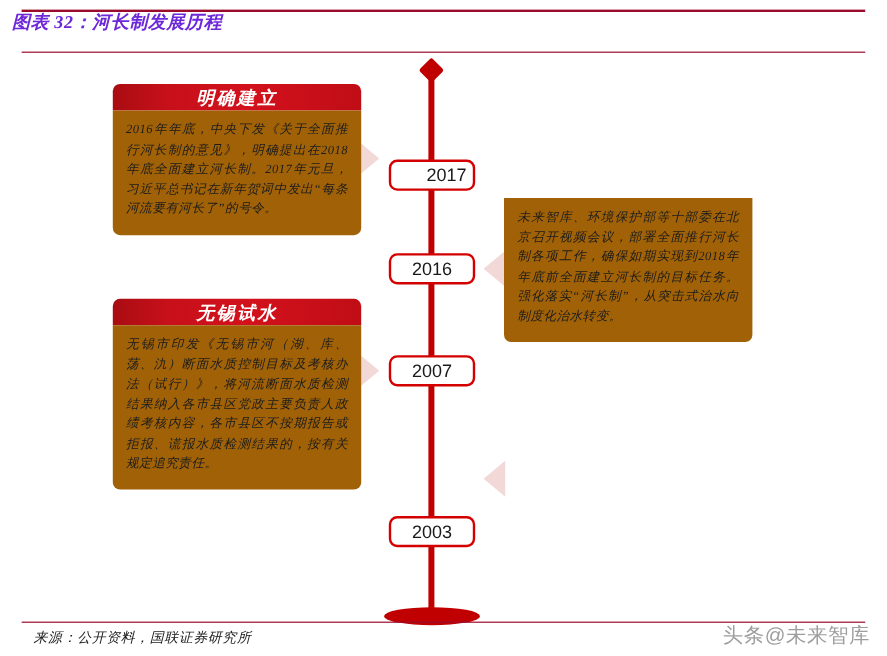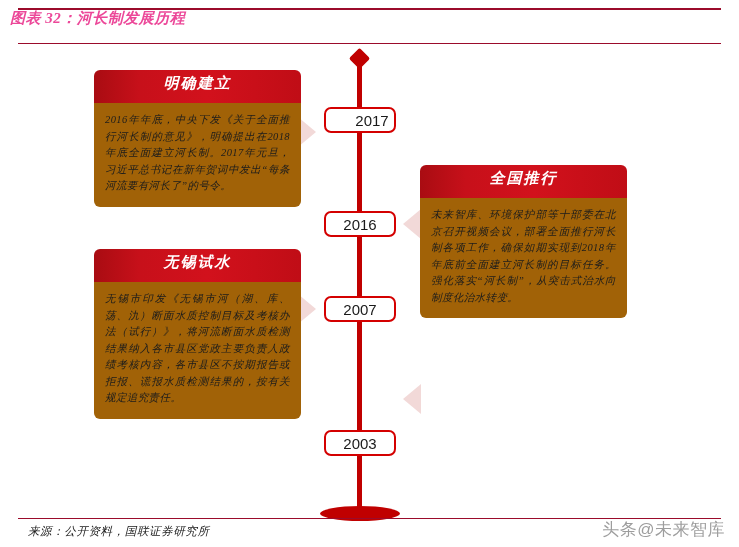--- a/index.html
+++ b/index.html
@@ -27,21 +27,21 @@
     box-sizing: border-box;
   }
   .fig-title {
     position: absolute;
     left: 10px;
     top: 9px;
     font-family: "Liberation Serif", "DejaVu Serif", serif;
     font-size: 15px;
     font-weight: bold;
     font-style: italic;
-    color: #ec4899;
+    color: #6d28d9;
     letter-spacing: 0.5px;
     white-space: nowrap;
   }
 
   
   .spine {
     position: absolute;
     left: 357px;
     top: 60px;
     width: 5px;
@@ -85,21 +85,21 @@
     z-index: 6;
   }
 
   
   .card {
     position: absolute;
     width: 207px;
     z-index: 4;
   }
   .card-head {
-    height: 33px;
+    height: 22px;
     line-height: 27px;
     text-align: center;
     color: #ffffff;
     font-family: "Liberation Serif", "DejaVu Serif", serif;
     font-weight: bold;
     font-style: italic;
     font-size: 15px;
     letter-spacing: 2px;
     background: linear-gradient(to right, #a90c12 0%, #c7101a 22%, #d2111c 55%, #c00d16 100%);
     border-radius: 6px 6px 0 0;
@@ -170,34 +170,33 @@
 </head>
 <body>
 
 <div class="fig-header"></div>
 <div class="fig-title">图表 32：河长制发展历程</div>
 
 <div class="spine-top-dot"></div>
 <div class="spine"></div>
 <div class="spine-base"></div>
 
-<div class="year-pill" style="left:324px; top:107px;padding-left:24px;">2017</div>
+<div class="year-pill" style="left:324px; top:133px;padding-left:24px;">2017</div>
 <div class="year-pill" style="left:324px; top:211px;">2016</div>
 <div class="year-pill" style="left:324px; top:296px;">2007</div>
 <div class="year-pill" style="left:324px; top:386px;margin-top:44px;">2003</div>
 
 <div class="card-arrow right" style="left:298px; top:117px;"></div>
 <div class="card" style="left:94px; top:70px;">
   <div class="card-head">明确建立</div>
   <div class="card-body">2016年年底，中央下发《关于全面推行河长制的意见》，明确提出在2018年底全面建立河长制。2017年元旦，习近平总书记在新年贺词中发出“每条河流要有河长了”的号令。</div>
 </div>
 
 <div class="card-arrow left" style="left:403px; top:209px;"></div>
 <div class="card" style="left:420px; top:165px;">
-  <div class="card-head">全国推行</div>
   <div class="card-body">未来智库、环境保护部等十部委在北京召开视频会议，部署全面推行河长制各项工作，确保如期实现到2018年年底前全面建立河长制的目标任务。强化落实“河长制”，从突击式治水向制度化治水转变。</div>
 </div>
 
 <div class="card-arrow right" style="left:298px; top:294px;"></div>
 <div class="card" style="left:94px; top:249px;">
   <div class="card-head">无锡试水</div>
   <div class="card-body">无锡市印发《无锡市河（湖、库、荡、氿）断面水质控制目标及考核办法（试行）》，将河流断面水质检测结果纳入各市县区党政主要负责人政绩考核内容，各市县区不按期报告或拒报、谎报水质检测结果的，按有关规定追究责任。</div>
 </div>
 
 <div class="card-arrow left" style="left:403px; top:384px;"></div>

